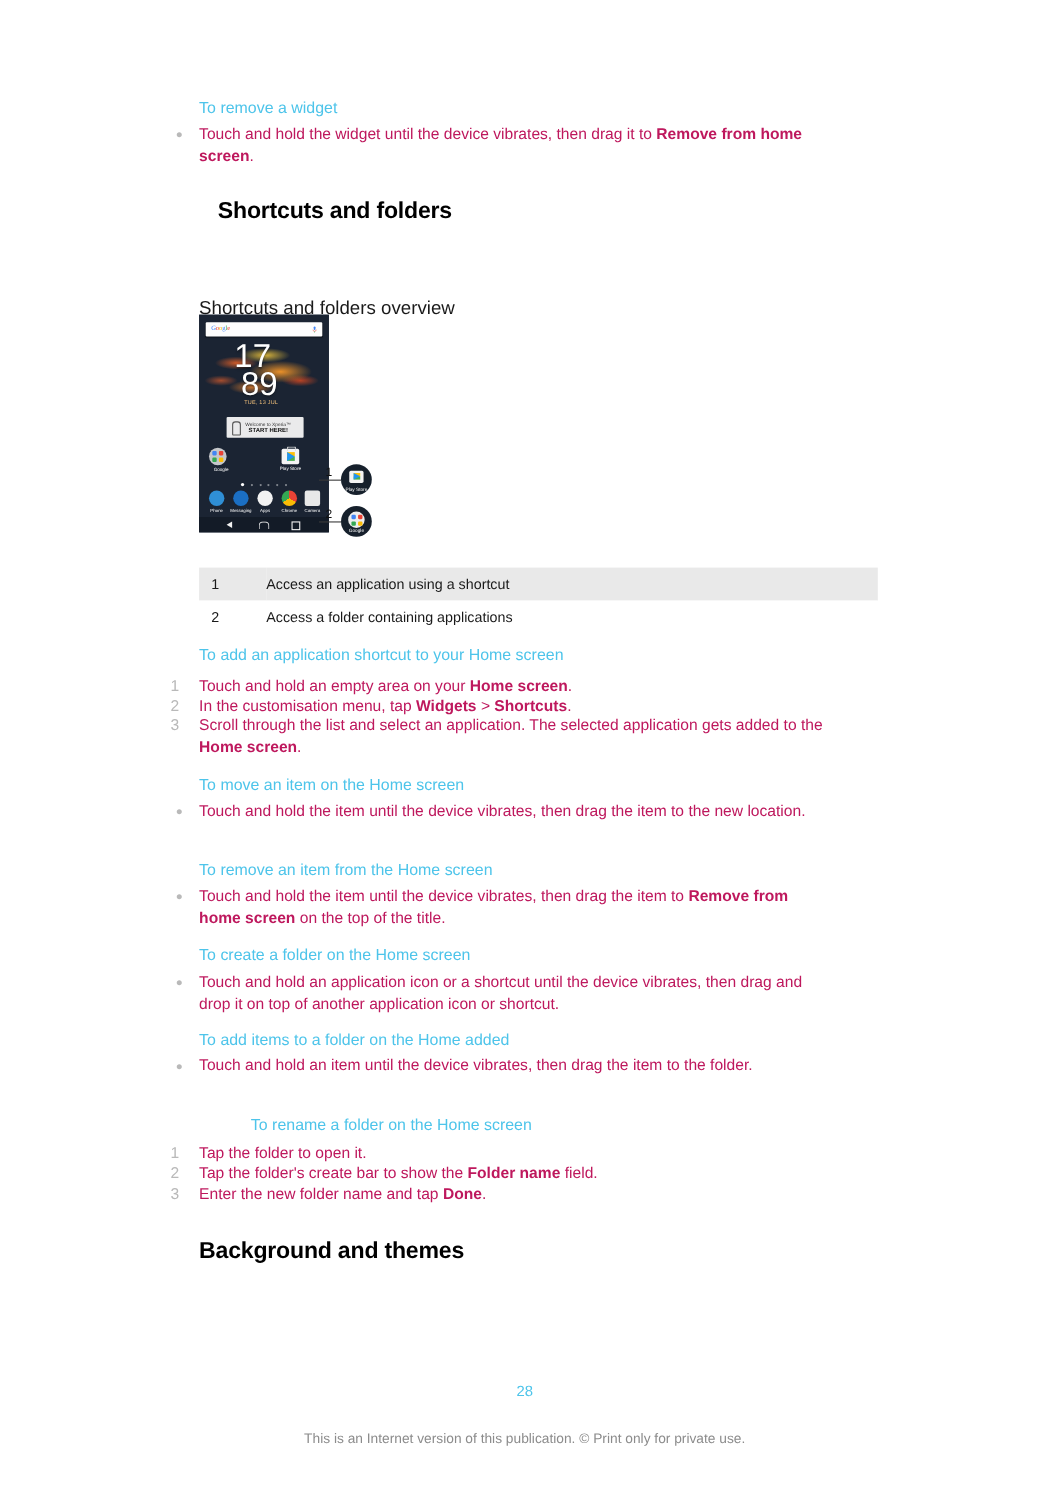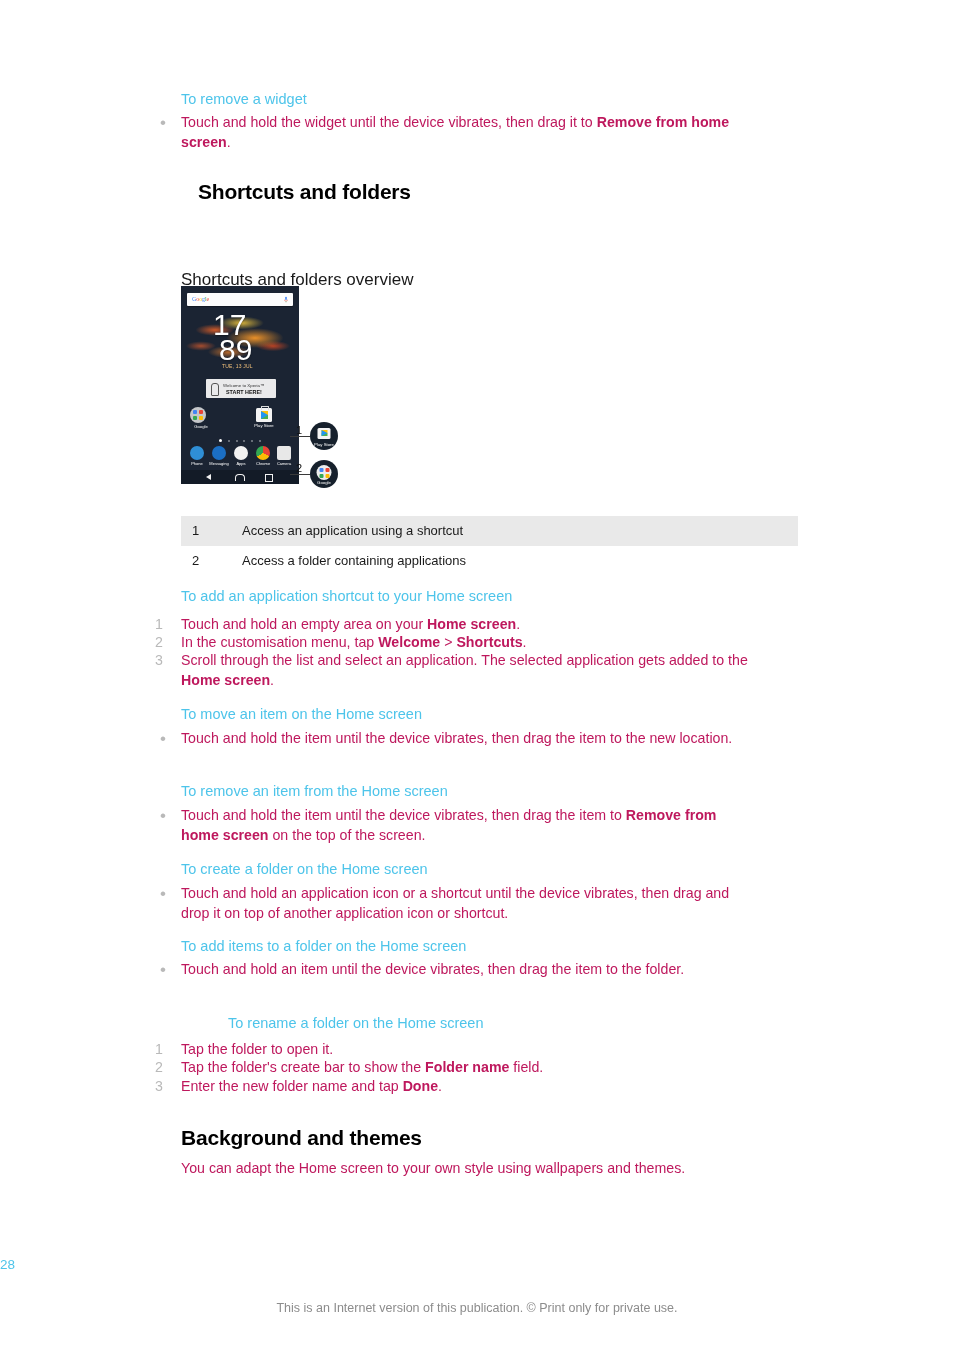--- a/index.html
+++ b/index.html
@@ -93,20 +93,21 @@
   .legend-table td.num {
     width: 50px;
     padding-left: 11px;
   }
   .legend-table td.desc { padding-left: 0; }
 
   
   .pagenum {
     position: absolute;
     width: 954px;
+    text-align: center;
     color: #4dc4ea;
     font-size: 13.5px;
   }
   .footnote {
     position: absolute;
     width: 954px;
     text-align: center;
     color: #8c8c8c;
     font-size: 12.5px;
   }
@@ -498,50 +499,50 @@
 
   <h3 class="blue-head" style="position:absolute;left:181px;top:587px;">To add an application shortcut to your Home screen</h3>
 
   <div class="bul" style="position:absolute;left:181px;top:615px;width:600px;">
     <span class="mark" style="left:-26px;top:0;">1</span>
     <span class="txt para"><span>Touch and hold an empty area on your </span><b>Home screen</b><span>.</span></span>
   </div>
 
   <div class="bul" style="position:absolute;left:181px;top:633px;width:600px;">
     <span class="mark" style="left:-26px;top:0;">2</span>
-    <span class="txt para"><span>In the customisation menu, tap </span><b>Welcome</b><span> &gt; </span><b>Shortcuts</b><span>.</span></span>
+    <span class="txt para"><span>In the customisation menu, tap </span><b>Widgets</b><span> &gt; </span><b>Shortcuts</b><span>.</span></span>
   </div>
 
   <div class="bul" style="position:absolute;left:181px;top:651px;width:578px;">
     <span class="mark" style="left:-26px;top:0;">3</span>
     <span class="txt para"><span>Scroll through the list and select an application. The selected application gets added to the </span><b>Home screen</b><span>.</span></span>
   </div>
 
   <h3 class="blue-head" style="position:absolute;left:181px;top:705px;">To move an item on the Home screen</h3>
 
   <div class="bul" style="position:absolute;left:181px;top:729px;width:576px;">
     <span class="mark dot" style="left:-21px;top:1px;">•</span>
     <span class="txt para">Touch and hold the item until the device vibrates, then drag the item to the new location.</span>
   </div>
 
   <h3 class="blue-head" style="position:absolute;left:181px;top:782px;">To remove an item from the Home screen</h3>
 
   <div class="bul" style="position:absolute;left:181px;top:806px;width:576px;">
     <span class="mark dot" style="left:-21px;top:1px;">•</span>
-    <span class="txt para"><span>Touch and hold the item until the device vibrates, then drag the item to </span><b>Remove from home screen</b><span> on the top of the screen.</span></span>
+    <span class="txt para"><span>Touch and hold the item until the device vibrates, then drag the item to </span><b>Remove from home screen</b><span> on the top of the title.</span></span>
   </div>
 
   <h3 class="blue-head" style="position:absolute;left:181px;top:860px;">To create a folder on the Home screen</h3>
 
   <div class="bul" style="position:absolute;left:181px;top:884px;width:570px;">
     <span class="mark dot" style="left:-21px;top:1px;">•</span>
     <span class="txt para">Touch and hold an application icon or a shortcut until the device vibrates, then drag and drop it on top of another application icon or shortcut.</span>
   </div>
 
-  <h3 class="blue-head" style="position:absolute;left:181px;top:937px;">To add items to a folder on the Home screen</h3>
+  <h3 class="blue-head" style="position:absolute;left:181px;top:937px;">To add items to a folder on the Home added</h3>
 
   <div class="bul" style="position:absolute;left:181px;top:960px;width:540px;">
     <span class="mark dot" style="left:-21px;top:1px;">•</span>
     <span class="txt para">Touch and hold an item until the device vibrates, then drag the item to the folder.</span>
   </div>
 
   <h3 class="blue-head" style="position:absolute;left:181px;top:1014px;margin-left:47px;">To rename a folder on the Home screen</h3>
 
   <div class="bul" style="position:absolute;left:181px;top:1040px;width:600px;">
     <span class="mark" style="left:-26px;top:0;">1</span>
@@ -553,19 +554,18 @@
     <span class="txt para"><span>Tap the folder's create bar to show the </span><b>Folder name</b><span> field.</span></span>
   </div>
 
   <div class="bul" style="position:absolute;left:181px;top:1077px;width:600px;">
     <span class="mark" style="left:-26px;top:0;">3</span>
     <span class="txt para"><span>Enter the new folder name and tap </span><b>Done</b><span>.</span></span>
   </div>
 
   <h1 class="h1" style="position:absolute;left:181px;top:1125px;">Background and themes</h1>
 
-  <p class="para" style="position:absolute;left:181px;top:1159px;width:620px;">You can adapt the Home screen to your own style using wallpapers and themes.</p>
 
   <div class="pagenum" style="top:1257px;">28</div>
 
   <div class="footnote" style="top:1301px;">This is an Internet version of this publication. © Print only for private use.</div>
 
 </div>
 
 </body></html>

